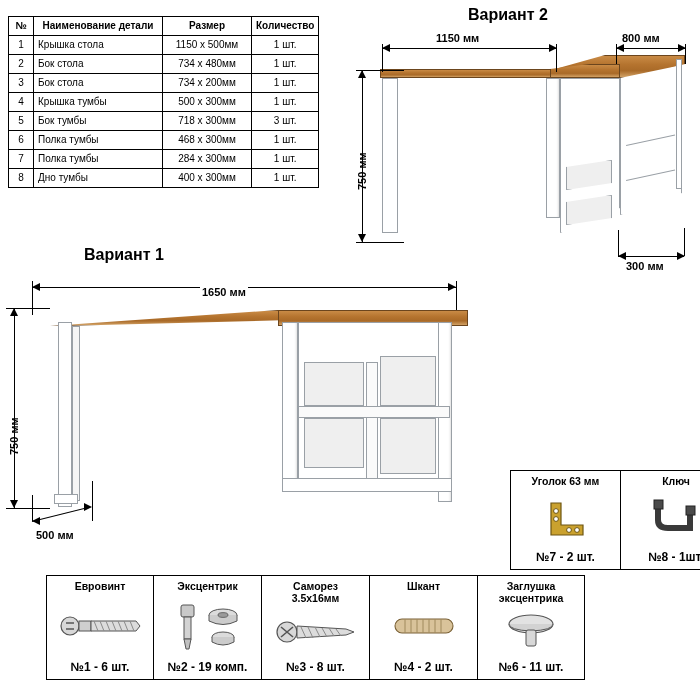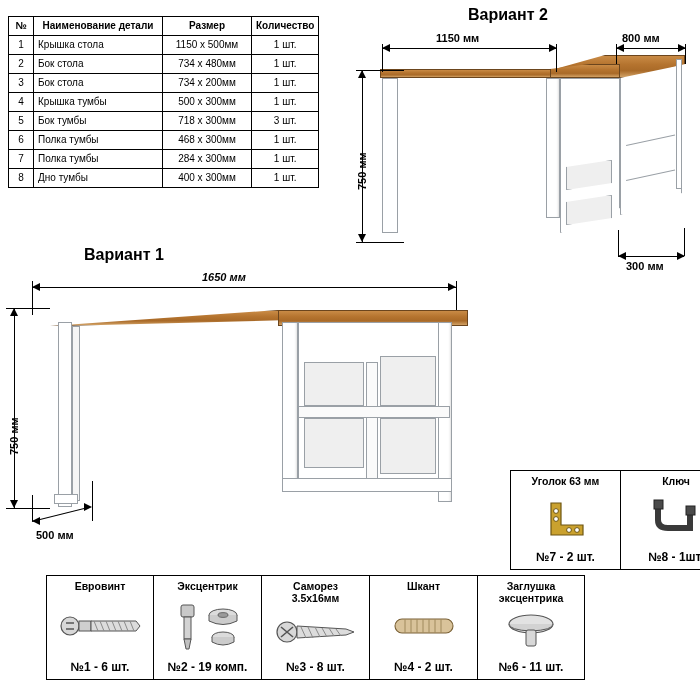--- a/index.html
+++ b/index.html
@@ -228,21 +228,21 @@
 </div>
 
 <div class="abs variant-title" style="left:84px;top:246px;">Вариант 1</div>
 
 <div class="abs" style="left:20px;top:265px;width:450px;height:30px;">
   <div class="ext" style="left:12px;top:16px;height:34px;"></div>
   <div class="ext" style="left:436px;top:16px;height:34px;"></div>
   <div class="dimline-h" style="left:12px;top:22px;width:424px;"></div>
   <div class="arrow arr-left" style="left:12px;top:18px;"></div>
   <div class="arrow arr-right" style="left:428px;top:18px;"></div>
-  <div class="dim-label" style="left:180px;top:6px;font-style:italic;">1650 мм</div>
+  <div class="dim-label" style="left:180px;top:21px;">1650 мм</div>
 </div>
 
 <div class="abs" style="left:20px;top:288px;width:450px;height:230px;">
 
   <div class="wood abs" style="left:30px;top:22px;width:240px;height:16px;
               clip-path:polygon(0 16px,228px 0,240px 0,240px 10px,12px 16px);"></div>
 
   <div class="wood abs" style="left:258px;top:22px;width:190px;height:16px;"></div>
 
   <div class="panel abs" style="left:38px;top:34px;width:14px;height:185px;"></div>

